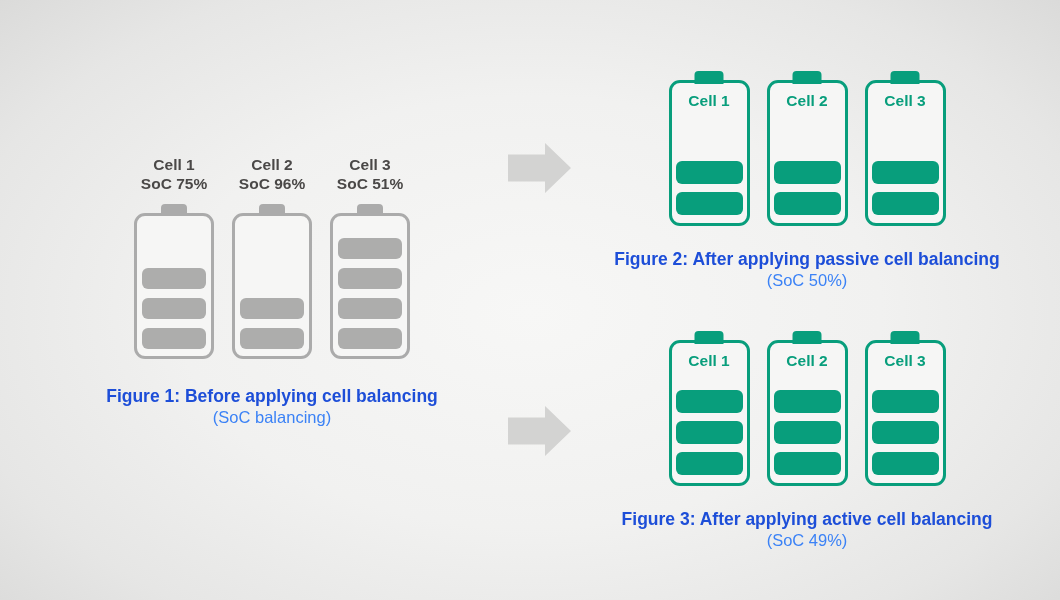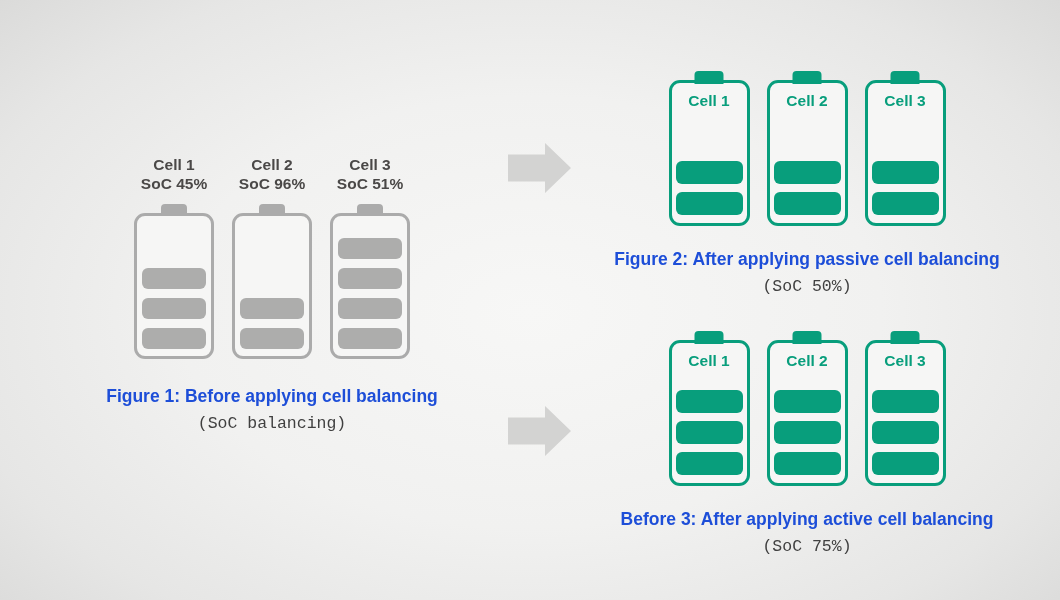--- a/index.html
+++ b/index.html
@@ -34,40 +34,40 @@
   .label-inside { position: absolute; top: 9px; left: 0; right: 0; text-align: center; font-weight: bold; font-size: 15.5px; color: #089e7c; }
 
   .bars { position: absolute; display: flex; flex-direction: column-reverse; }
   .battery.gray  .bars { left: 5px; right: 5px; bottom: 7px; gap: 9px; }
   .battery.green .bars { left: 4px; right: 4px; bottom: 8px; gap: 8px; }
   .bar { width: 100%; border-radius: 6px; }
   .battery.gray  .bar { height: 21px; background: #adadac; }
   .battery.green .bar { height: 23px; background: #089e7c; }
 
   .caption    { text-align: center; font-weight: bold; font-size: 17.5px; line-height: 22px; color: #1d4ed8; white-space: nowrap; }
-  .subcaption { text-align: center; font-size: 16.5px; line-height: 21px; color: #404040; margin-top: 6px; white-space: nowrap; font-family: Liberation Mono, monospace; }
+  .subcaption { text-align: center; font-size: 16.5px; line-height: 21px; color: #3b82f6; margin-top: 0; white-space: nowrap; }
   #figure-1 .caption { margin-top: 26px; }
   #figure-2 .caption, #figure-3 .caption { margin-top: 22px; }
 
   .arrow { position: absolute; width: 63px; height: 50px; }
   #arrow-1 { left: 508px; top: 143px; }
   #arrow-2 { left: 508px; top: 406px; }
   .arrow svg { display: block; width: 100%; height: 100%; }
 </style>
 </head>
 <body>
 
 <div class="canvas">
 
   <section class="figure" id="figure-1">
     <div class="battery-row">
         <div class="battery-col">
           <div class="label-above">
             <div class="">Cell 1</div>
-            <div class="">SoC 45%</div>
+            <div class="">SoC 75%</div>
           </div>
           <div class="battery gray">
             <div class="nub"></div>
             <div class="bars">
               <div class="bar"></div>
               <div class="bar"></div>
               <div class="bar"></div>
             </div>
           </div>
         </div>
@@ -182,17 +182,17 @@
             <div class="nub"></div>
             <div class="label-inside">Cell 3</div>
             <div class="bars">
               <div class="bar"></div>
               <div class="bar"></div>
               <div class="bar"></div>
             </div>
           </div>
         </div>
       </div>
-    <div class="caption">Before 3: After applying active cell balancing</div>
-    <div class="subcaption">(SoC 75%)</div>
+    <div class="caption">Figure 3: After applying active cell balancing</div>
+    <div class="subcaption">(SoC 49%)</div>
   </section>
 
 </div>
 
 </body></html>

